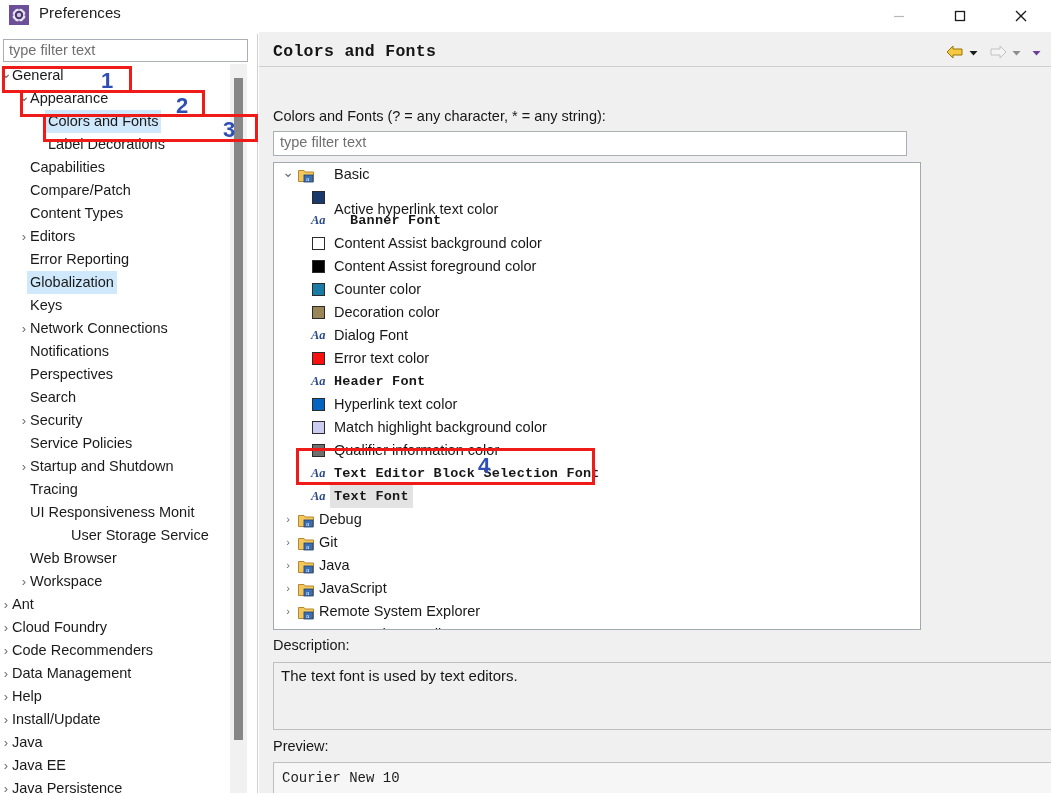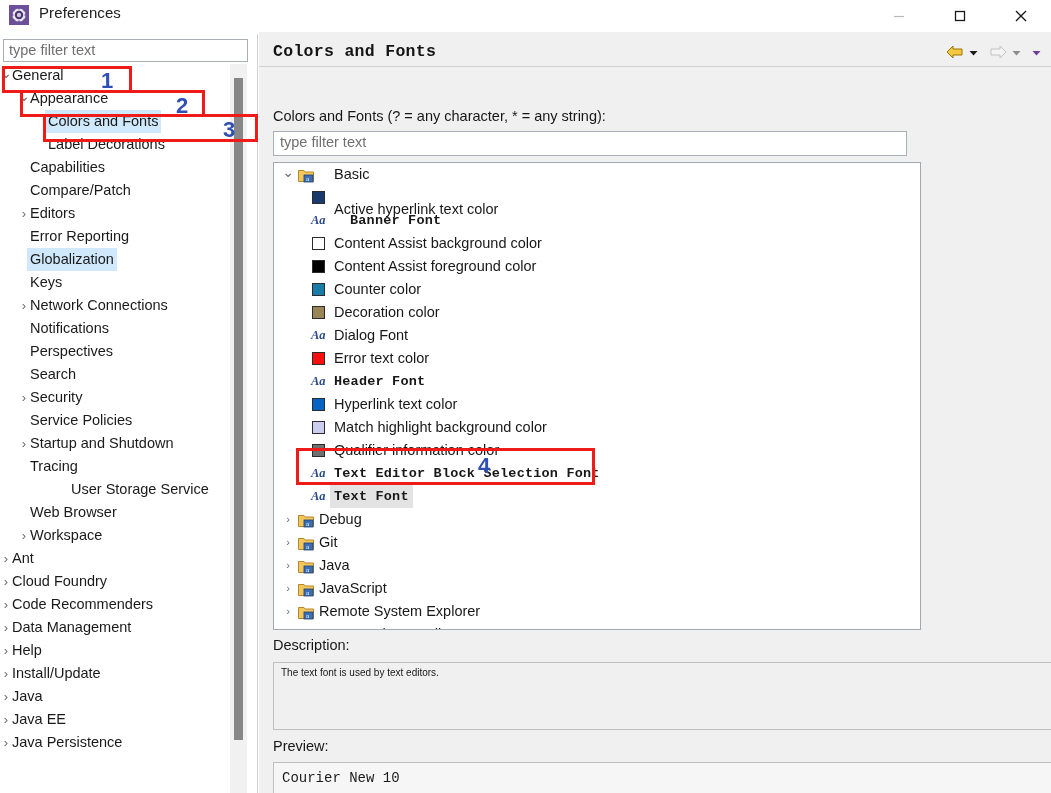--- a/index.html
+++ b/index.html
@@ -132,21 +132,21 @@
   .lrow .txt.mono {
     font-family: "Liberation Mono", monospace; font-weight: bold; font-size: 13.5px;
     letter-spacing: 0.2px;
   }
   .lrow .txt.hl { background: #e3e3e3; padding: 0 4px; margin-left: -4px; }
 
   .desc-box {
     position: absolute; left: 14px; top: 630px; width: 1028px; height: 68px;
     border: 1px solid #bfbfbf; background: #f0f0f0; box-sizing: border-box;
   }
-  .desc-box .t { position: absolute; left: 7px; top: 4px; font-size: 10px; color: #171717; }
+  .desc-box .t { position: absolute; left: 7px; top: 4px; font-size: 15px; color: #171717; }
 
   .prev-box {
     position: absolute; left: 14px; top: 730px; width: 1028px; height: 63px;
     border: 1px solid #bfbfbf; background: #f6f6f6; box-sizing: border-box;
     font-family: "Liberation Mono", monospace; font-size: 14px; color: #1b1b1b;
     padding: 4px 0 0 8px; line-height: 22px;
   }
 
   .watermark {
     position: absolute; left: 722px; top: 758px;
@@ -228,20 +228,23 @@
       <div class="tree-row">
         <span class="lbl" style="left: 48px;">Label Decorations</span>
       </div>
       <div class="tree-row">
         <span class="lbl" style="left: 30px;">Capabilities</span>
       </div>
       <div class="tree-row">
         <span class="lbl" style="left: 30px;">Compare/Patch</span>
       </div>
       <div class="tree-row">
+        <span class="lbl" style="left: 30px;">Content Types</span>
+      </div>
+      <div class="tree-row">
         <span class="arr" style="left: 17px; font-size: 13px;">›</span>
         <span class="lbl" style="left: 30px;">Editors</span>
       </div>
       <div class="tree-row">
         <span class="lbl" style="left: 30px;">Error Reporting</span>
       </div>
       <div class="tree-row">
         <span class="lbl sel" style="left: 30px;">Globalization</span>
       </div>
       <div class="tree-row">
@@ -266,20 +269,23 @@
       </div>
       <div class="tree-row">
         <span class="lbl" style="left: 30px;">Service Policies</span>
       </div>
       <div class="tree-row">
         <span class="arr" style="left: 17px; font-size: 13px;">›</span>
         <span class="lbl" style="left: 30px;">Startup and Shutdown</span>
       </div>
       <div class="tree-row">
         <span class="lbl" style="left: 30px;">Tracing</span>
+      </div>
+      <div class="tree-row">
+        <span class="lbl" style="left: 30px;">UI Responsiveness Monit</span>
       </div>
       <div class="tree-row">
         <span class="lbl" style="left: 30px; margin-left: 41px;">User Storage Service</span>
       </div>
       <div class="tree-row">
         <span class="lbl" style="left: 30px;">Web Browser</span>
       </div>
       <div class="tree-row">
         <span class="arr" style="left: 17px; font-size: 13px;">›</span>
         <span class="lbl" style="left: 30px;">Workspace</span>

